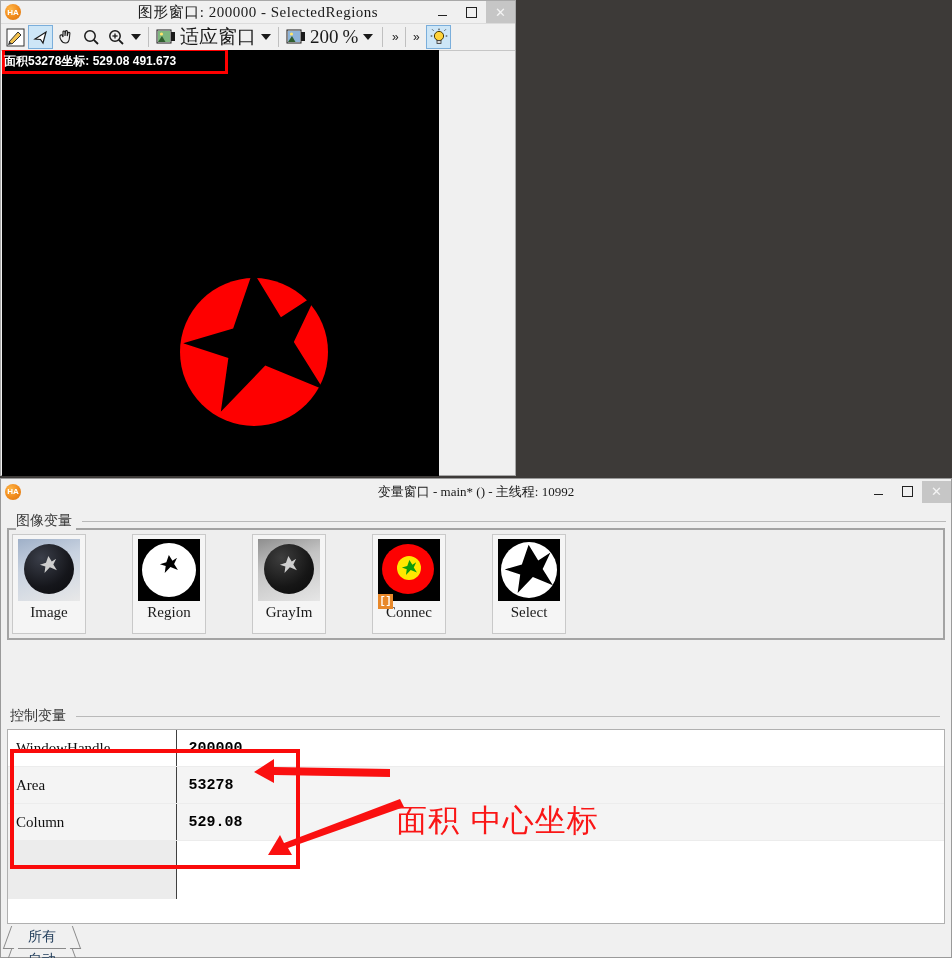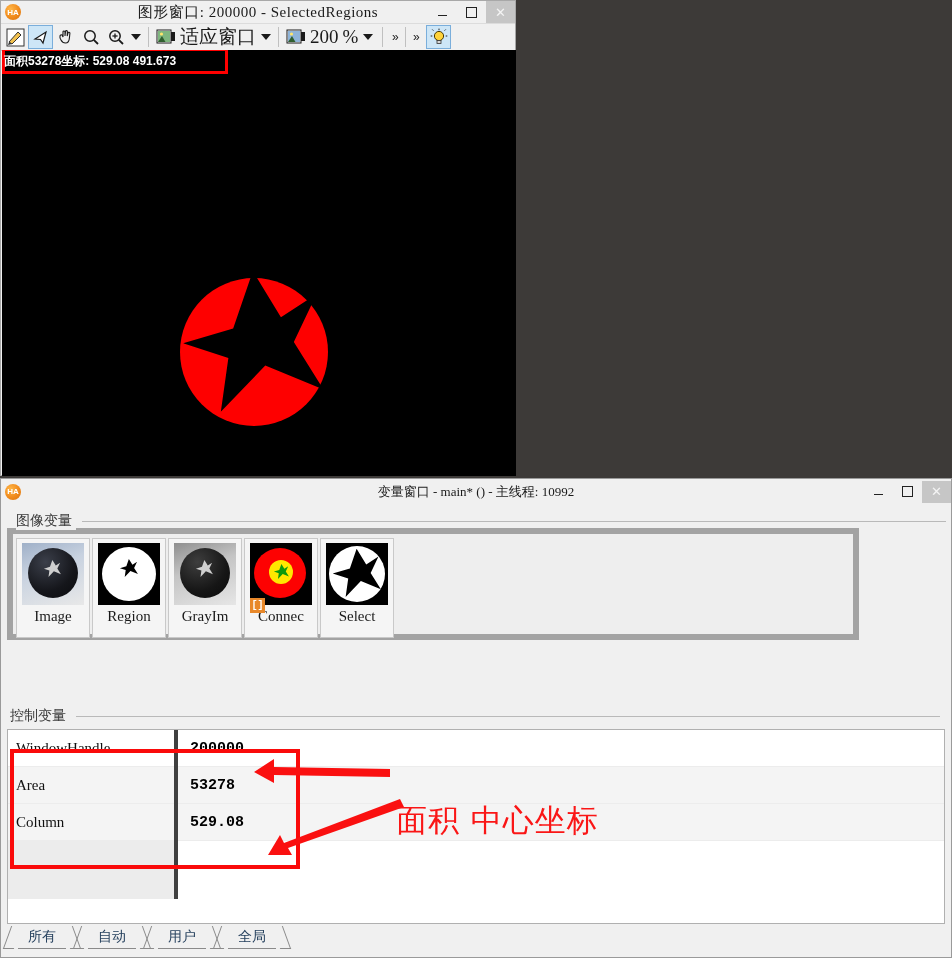--- a/index.html
+++ b/index.html
@@ -70,21 +70,21 @@
   .tb-label{
     font-family:"Liberation Serif",serif;font-size:19px;color:#1a1a1a;
     padding:0 2px;white-space:nowrap;
   }
   .tb-chev{
     width:16px;height:24px;display:flex;align-items:center;justify-content:center;
     font-size:12px;color:#1a1a1a;font-family:"Liberation Sans",sans-serif;
   }
 
   .gfx-canvas{
-    position:absolute;left:1px;top:49px;width:514px;height:426px;
+    position:absolute;left:1px;top:49px;width:437px;height:426px;
     background:#000;overflow:hidden;text-decoration:underline;
   }
   .status-text{
     position:absolute;left:2px;top:3px;
     color:#ffffff;font-size:12px;font-weight:bold;
     font-family:"Liberation Sans",sans-serif;
     white-space:nowrap;z-index:3;
   }
   .status-hl{
     position:absolute;left:0px;top:-2px;width:226px;height:26px;
@@ -123,23 +123,23 @@
   }
   .group-label{
     font-family:"Liberation Serif",serif;font-size:14px;color:#3a3a3a;
     background:#f0f0f0;padding-right:4px;position:relative;z-index:2;
     display:inline-block;
   }
   .group-line{
     position:absolute;left:0;right:0;top:9px;height:1px;background:#b9b9b9;z-index:1;
   }
   .img-panel{
-    position:absolute;left:7px;top:528px;width:852px;height:112px;
-    background:#eeeeee;border:6px solid #a3a3a3;box-sizing:border-box;
-    display:flex;align-items:flex-start;padding:4px 0 0 3px;
+    position:absolute;left:7px;top:528px;width:938px;height:112px;
+    background:#eeeeee;border:2px solid #a3a3a3;box-sizing:border-box;
+    display:flex;align-items:flex-start;padding:4px 0 0 3px;gap:44px;
   }
   .var-card{
     width:74px;height:100px;background:#f5f5f5;border:1px solid #c9c9c9;
     box-sizing:border-box;margin-right:2px;
     display:flex;flex-direction:column;align-items:center;
     position:relative;
   }
   .thumb{
     width:62px;height:62px;margin-top:4px;background:#000;position:relative;overflow:hidden;
   }
@@ -183,40 +183,40 @@
     border-bottom:1px solid #ececec;
     vertical-align:middle;
     overflow:hidden;white-space:nowrap;
   }
   .ctab td.val{
     font-family:"Liberation Mono",monospace;font-size:15px;font-weight:bold;color:#000;
     padding-left:12px;
   }
   .ctab tr.alt td{background:#f4f4f4;}
   .col-name{width:168px;}
-  .ctab tr td:first-child{border-right:4px solid #404040;}
+  .ctab tr td:first-child{border-right:1px solid #404040;}
   .filler-row td{height:58px;border-bottom:none;}
   .filler-row td:first-child{background:#ececec;}
 
   
   .ann-box{
     position:absolute;left:10px;top:749px;width:290px;height:120px;
     border:4px solid #fa0a0a;box-sizing:border-box;z-index:20;pointer-events:none;
   }
   .ann-text{
     position:absolute;left:396px;top:800px;
     font-family:"DejaVu Sans",sans-serif;font-size:31px;color:#fa1616;
     letter-spacing:1px;z-index:21;white-space:nowrap;
   }
   .arrow-svg{position:absolute;left:240px;top:755px;z-index:20;pointer-events:none;}
 
   
   .tab-strip{
     position:absolute;left:7px;top:926px;width:938px;height:26px;
-    background:#f0f0f0;display:flex;align-items:flex-start;
+    background:#f0f0f0;display:flex;align-items:flex-start;flex-direction:column;
   }
   .tab-item{
     height:22px;display:flex;align-items:center;justify-content:center;
     font-family:"Liberation Serif",serif;font-size:14px;color:#26415e;
     padding:0 10px;position:relative;
     border-bottom:1px solid #8a8a8a;
   }
   .tab-slash-l,.tab-slash-r{
     width:10px;height:22px;border-bottom:1px solid #8a8a8a;
   }

